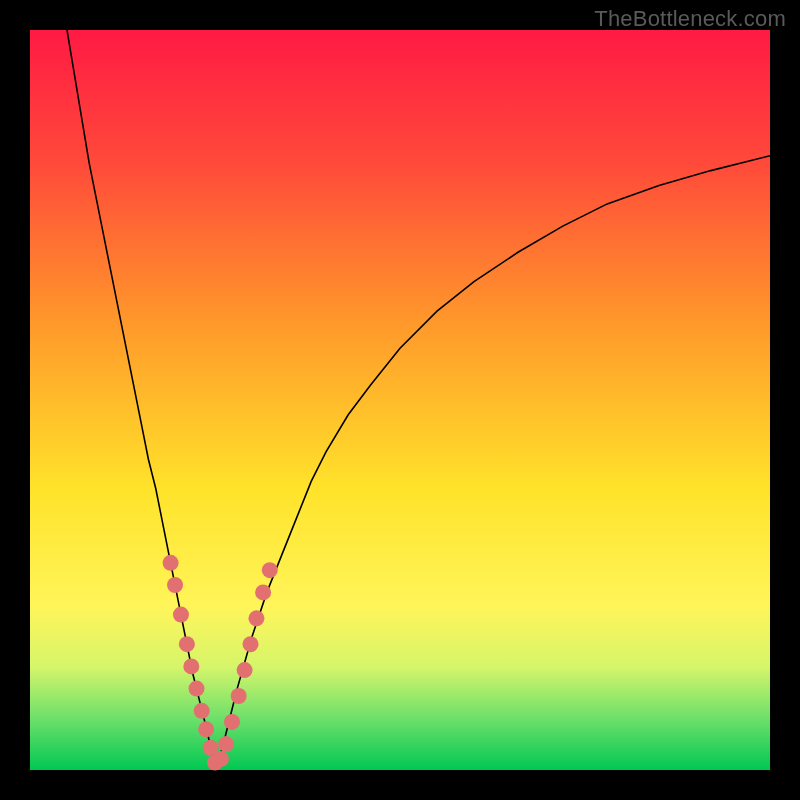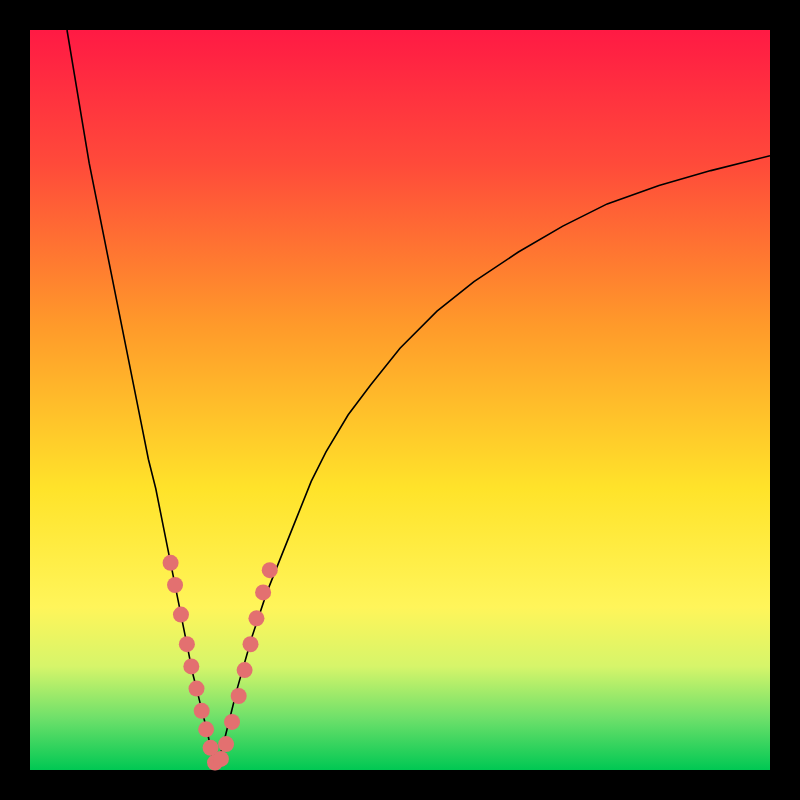--- a/index.html
+++ b/index.html
@@ -89,13 +89,14 @@
           <circle cx="202.02" cy="691.90" r="8" class="marker" fill="#e37070"></circle>
           <circle cx="208.68" cy="666.00" r="8" class="marker" fill="#e37070"></circle>
           <circle cx="214.60" cy="640.10" r="8" class="marker" fill="#e37070"></circle>
           <circle cx="220.52" cy="614.20" r="8" class="marker" fill="#e37070"></circle>
           <circle cx="226.44" cy="588.30" r="8" class="marker" fill="#e37070"></circle>
           <circle cx="233.10" cy="562.40" r="8" class="marker" fill="#e37070"></circle>
           <circle cx="239.76" cy="540.20" r="8" class="marker" fill="#e37070"></circle>
         </g>
     </svg>
   </div>
+  <div class="watermark">TheBottleneck.com</div>
 </div>
 
 </body></html>

